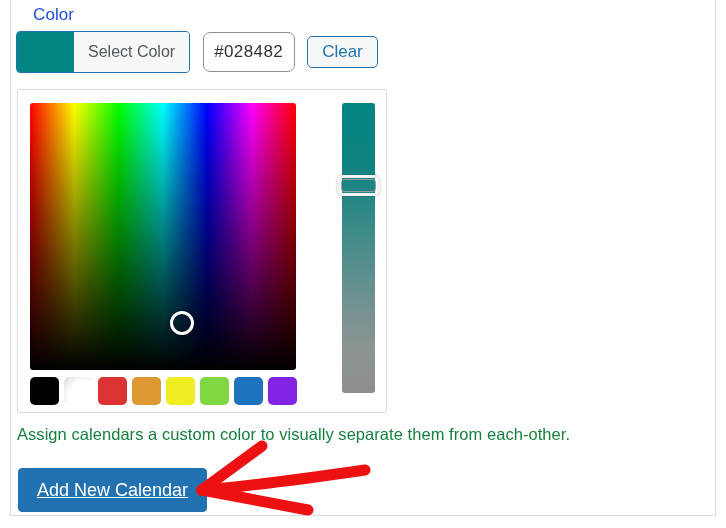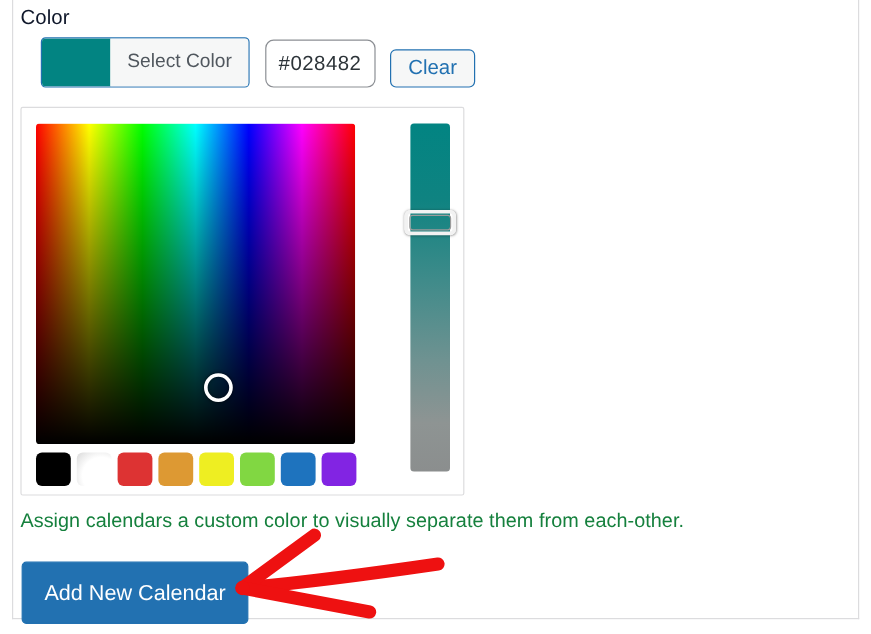--- a/index.html
+++ b/index.html
@@ -42,36 +42,35 @@
     top: 515px;
     left: 10px;
     width: 706px;
     height: 1px;
     background: #dcdcde;
   }
 
   
   .field-label {
     position: absolute;
-    left: 17px;
+    left: 33px;
     top: 3px;
     font-size: 17px;
-    color: #0f172a;
+    color: #1d4ed8;
     line-height: 24px;
     letter-spacing: .1px;
   }
 
   
   .color-row {
     position: absolute;
     left: 16px;
     top: 31px;
     display: flex;
-    align-items: flex-end;
-    margin-left: 18px;
+    align-items: center;
   }
 
   .wp-color-result {
     display: flex;
     align-items: stretch;
     height: 42px;
     border: 1px solid #2271b1;
     border-radius: 4px;
     background: #f6f7f7;
     overflow: hidden;
@@ -217,30 +216,31 @@
     font-size: 16.5px;
     color: #15803d;
     letter-spacing: .05px;
   }
 
   
   .submit-button {
     position: absolute;
     left: 18px;
     top: 468px;
-    height: 52px;
+    height: 44px;
     padding: 0 18px;
     background: #2271b1;
     border: 1px solid #2271b1;
     border-radius: 4px;
     color: #ffffff;
     font-size: 18px;
     font-family: "Liberation Sans", sans-serif;
     cursor: pointer;
     white-space: nowrap;
+    text-decoration: underline;
   }
 
   
   .annotation-arrow {
     position: absolute;
     left: 190px;
     top: 440px;
     width: 190px;
     height: 80px;
     pointer-events: none;

